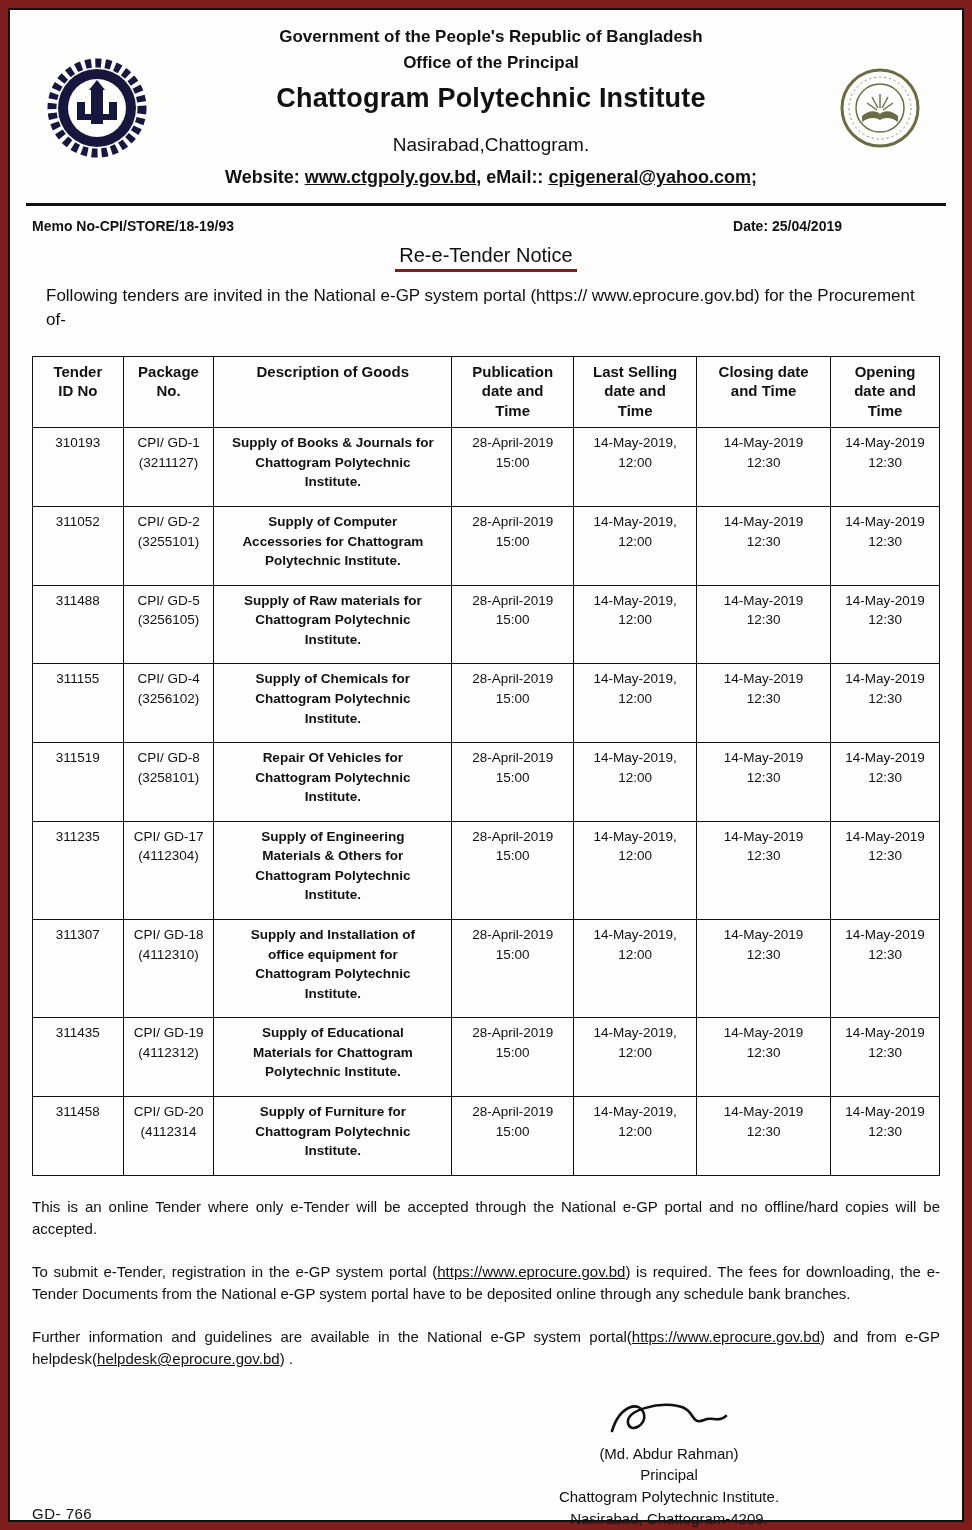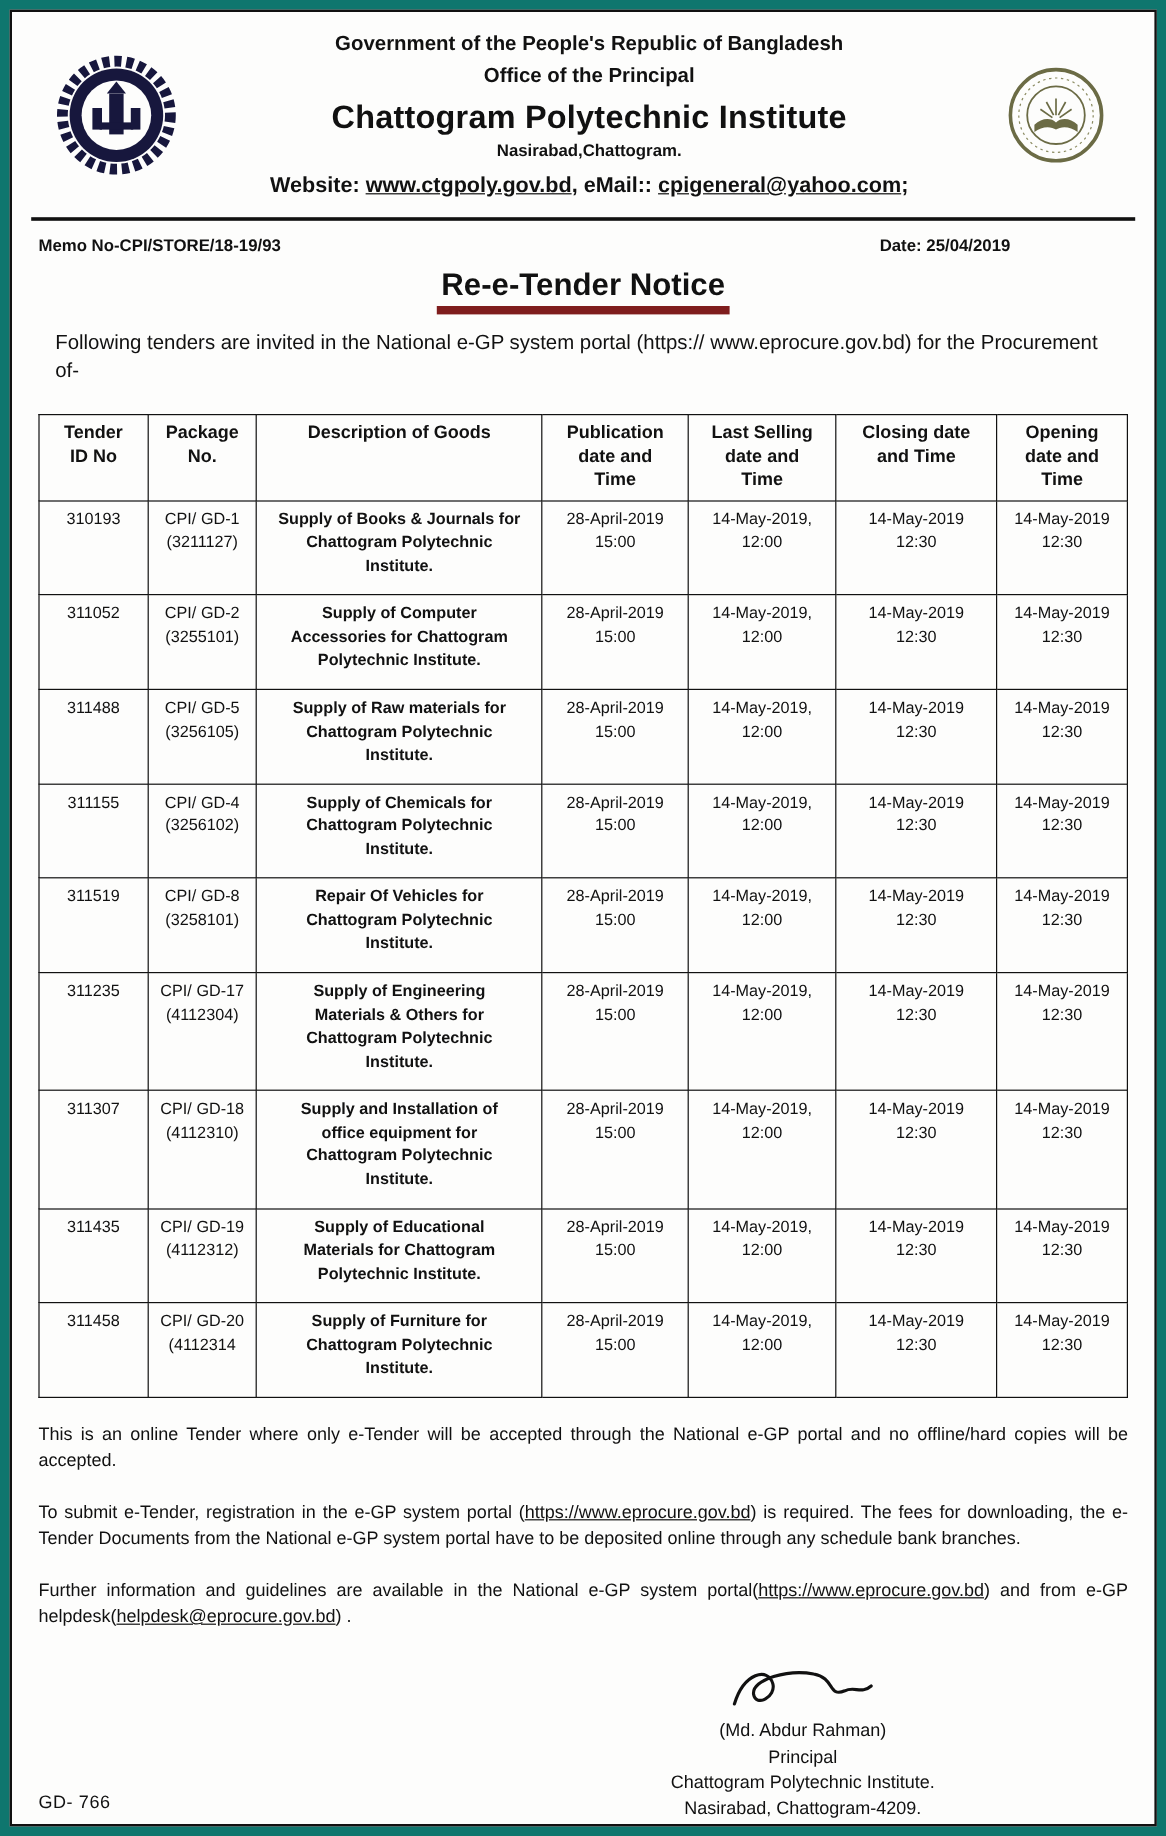--- a/index.html
+++ b/index.html
@@ -1,37 +1,37 @@
 <!DOCTYPE html>
 <html><head>
 <meta charset="utf-8">
 <style>
   * { box-sizing: border-box; margin: 0; padding: 0; }
   html,body { background:#e8e8e8; }
   body { font-family: "Liberation Sans", sans-serif; color:#111; }
-  .page { width:972px; height:1530px; background:#0f766e; margin:0 auto; padding:8px; }
+  .page { width:972px; height:1530px; background:#7f1d1d; margin:0 auto; padding:8px; }
   .sheet { width:100%; height:100%; border:2px solid #111; padding:16px 22px 14px; background:#fdfdfc; }
 
   
   .hdr { display:grid; grid-template-columns:130px 1fr 120px; align-items:center; }
   .hdr-center { text-align:center; line-height:1.35; }
   .h-line1 { font-size:17px; font-weight:700; }
   .h-line2 { font-size:17px; font-weight:700; margin-top:3px; }
   .h-institute { font-size:27px; font-weight:700; margin-top:5px; letter-spacing:.2px; }
-  .h-loc { font-size:14px; font-weight:700; margin-top:0; }
+  .h-loc { font-size:19px; font-weight:400; margin-top:16px; }
   .h-web { font-size:18px; font-weight:700; margin-top:7px; }
   .h-phone { font-size:18px; font-weight:700; margin-top:5px; }
   .lnk { text-decoration:underline; color:#111; }
   .hdr-rule { border:none; border-top:3px solid #111; margin:14px -6px 0; }
 
   .memo-row { display:flex; justify-content:space-between; font-weight:700; font-size:14px; margin-top:12px; }
   .memo-date { margin-right:98px; }
 
   .doc-title-wrap { text-align:center; margin:10px 0 12px; }
-  .doc-title { display:inline-block; font-size:26px; font-weight:700; border-bottom:7px solid #7f1d1d; padding:0 4px 2px; }
+  .doc-title { display:inline-block; font-size:20px; font-weight:400; border-bottom:3px solid #7f1d1d; padding:0 4px 2px; }
 
   .intro { font-size:17px; line-height:1.4; margin:12px 14px 24px; }
 
   
   table.tender { width:100%; border-collapse:collapse; table-layout:fixed; }
   table.tender th, table.tender td { border:1.6px solid #111; white-space:pre-line; text-align:center; vertical-align:top; }
   table.tender th { font-size:15px; font-weight:700; padding:5px 2px 7px; line-height:1.3; }
   table.tender td { font-size:13.5px; padding:5px 3px 14px; line-height:1.45; }
   td.c-tender_id { font-size:14px; }
   td.c-package { font-size:13px; }

